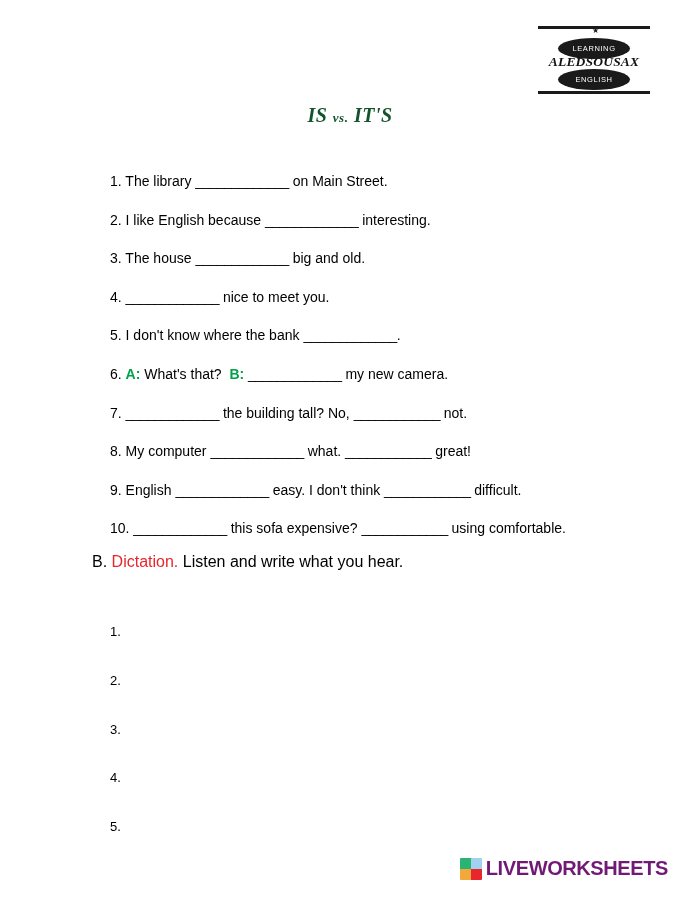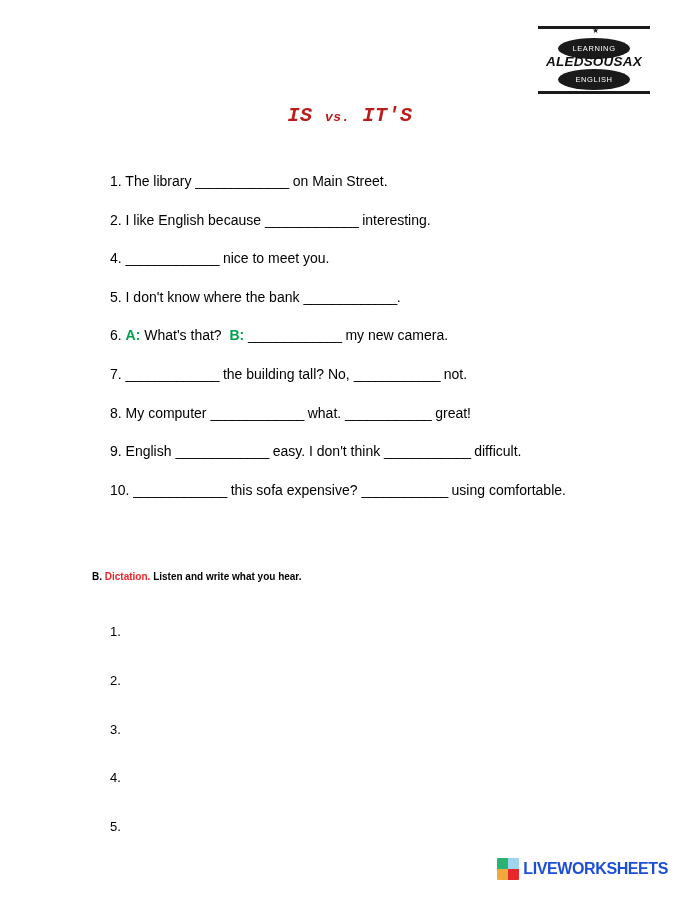--- a/index.html
+++ b/index.html
@@ -63,21 +63,21 @@
     color: #1a1a1a;
     font-size: 8px;
     line-height: 8px;
   }
   .logo-name {
     position: absolute;
     top: 28px;
     left: 0;
     width: 112px;
     text-align: center;
-    font-family: Liberation Sans, sans-serif;
+    font-family: Liberation Serif, serif;
     font-weight: bold;
     font-style: italic;
     font-size: 13.5px;
     letter-spacing: 0.2px;
     color: #111111;
   }
 
   
   .name-row {
     position: absolute;
@@ -93,22 +93,22 @@
     letter-spacing: -0.5px;
   }
 
   
   .title {
     position: absolute;
     top: 104px;
     left: 0;
     width: 700px;
     text-align: center;
-    color: #b91c1c;
-    font-family: Liberation Mono, monospace;
+    color: #14532d;
+    font-family: Liberation Serif, serif;
     font-style: italic;
     font-weight: bold;
     font-size: 20px;
     letter-spacing: 0.5px;
   }
   .title .small {
     font-size: 13px;
     font-style: italic;
   }
 
@@ -139,24 +139,24 @@
   }
   .blank {
     letter-spacing: -0.6px;
   }
   .spk-a { color: #00a14b; font-weight: bold; }
   .spk-b { color: #00a14b; font-weight: bold; }
 
   
   .section-b-head {
     position: absolute;
-    top: 571px;
+    top: 553px;
     left: 92px;
-    font-size: 10px;
-    font-weight: bold;
+    font-size: 16px;
+    font-weight: normal;
   }
   .section-b-head .red {
     color: #e8262b;
   }
   .dictation {
     position: absolute;
     top: 624px;
     left: 110px;
     width: 400px;
   }
@@ -185,23 +185,23 @@
     border-radius: 1px;
   }
   .lw-mark span {
     display: block;
   }
   .lw-q1 { background: #29b473; }
   .lw-q2 { background: #9fd3f0; }
   .lw-q3 { background: #f2a93b; }
   .lw-q4 { background: #e8262b; }
   .lw-text {
-    font-size: 16px;
-    font-weight: bold;
-    color: #1d4ed8;
+    font-size: 20px;
+    font-weight: bold;
+    color: #701a75;
     letter-spacing: -0.4px;
   }
 </style>
 </head>
 <body>
 
 <div class="page">
 
   <div class="logo">
     <div class="logo-bar top"></div>
@@ -225,20 +225,24 @@
     <div class="item">
       <span>1.</span>
       <span>The library </span><span class="blank">_____________</span><span> on Main Street.</span>
     </div>
 
     <div class="item">
       <span>2.</span>
       <span>I like English because </span><span class="blank">_____________</span><span> interesting.</span>
     </div>
 
+    <div class="item">
+      <span>3.</span>
+      <span>The house </span><span class="blank">_____________</span><span> big and old.</span>
+    </div>
 
     <div class="item">
       <span>4.</span>
       <span class="blank">_____________</span><span> nice to meet you.</span>
     </div>
 
     <div class="item">
       <span>5.</span>
       <span>I don't know where the bank </span><span class="blank">_____________</span><span>.</span>
     </div>

